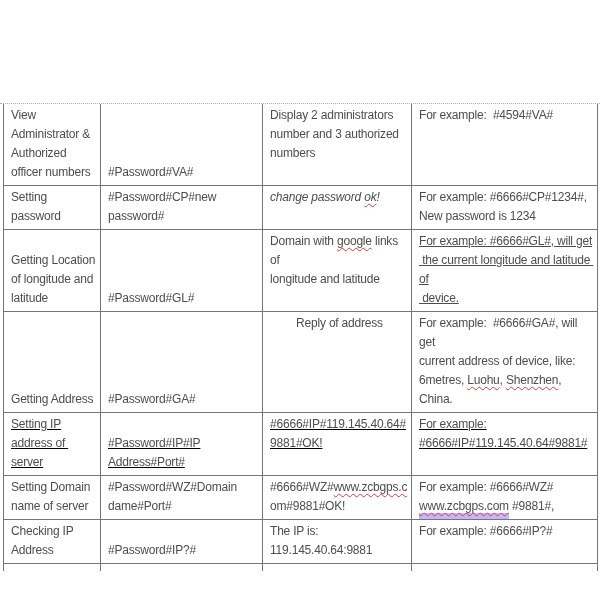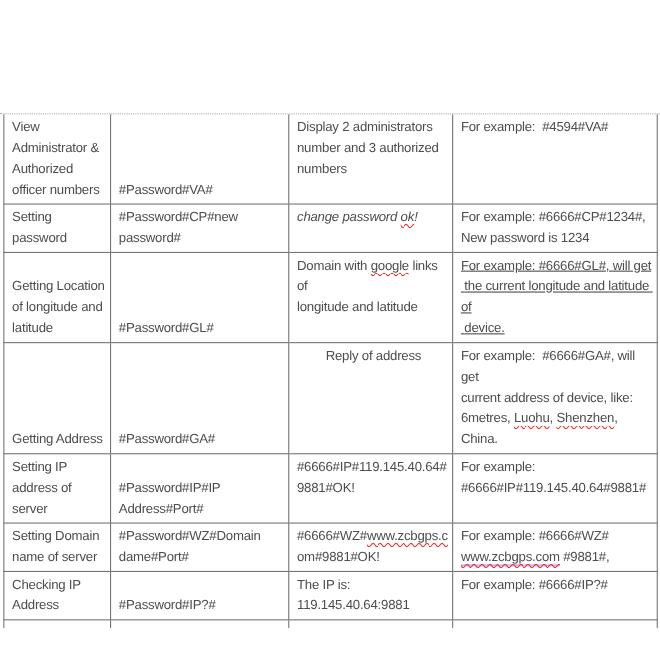--- a/index.html
+++ b/index.html
@@ -39,21 +39,21 @@
     padding: 0;
     height: 7px;
   }
   .wavy {
     text-decoration: underline;
     text-decoration-style: wavy;
     text-decoration-color: #e03a3a;
     text-decoration-thickness: 1px;
     text-underline-offset: 2px;
   }
-  .ulink { border-bottom: 2px solid #c4b5fd; }
+  .ulink { border-bottom: 7px solid #c4b5fd; }
 </style>
 </head>
 <body>
 
 <div class="page-break-line"></div>
 
 <table class="cmd-table" style="width: 594px;">
   <colgroup>
       <col style="width: 97px;">
       <col style="width: 162px;">
@@ -92,21 +92,21 @@
  device.</span></td>
       </tr>
       <tr style="height: 61px;">
         <td style="vertical-align: bottom;"><span>Getting Address</span></td>
         <td style="vertical-align: bottom;"><span>#Password#GA#</span></td>
         <td style="vertical-align: top; text-align: center;"><span>Reply of address</span></td>
         <td style="vertical-align: top;"><span>For example:  #6666#GA#, will get
 current address of device, like:
 6metres, </span><span class="wavy">Luohu</span><span>, </span><span class="wavy">Shenzhen</span><span>, China.</span></td>
       </tr>
-      <tr style="height: 40px;">
+      <tr style="height: 40px; text-decoration: underline;">
         <td style="vertical-align: bottom;"><span>Setting IP
 address of server</span></td>
         <td style="vertical-align: bottom;"><span>#Password#IP#IP
 Address#Port#</span></td>
         <td style="vertical-align: top;"><span>#6666#IP#119.145.40.64#
 9881#OK!</span></td>
         <td style="vertical-align: top;"><span>For example:
 #6666#IP#119.145.40.64#9881#</span></td>
       </tr>
       <tr style="height: 37px;">

